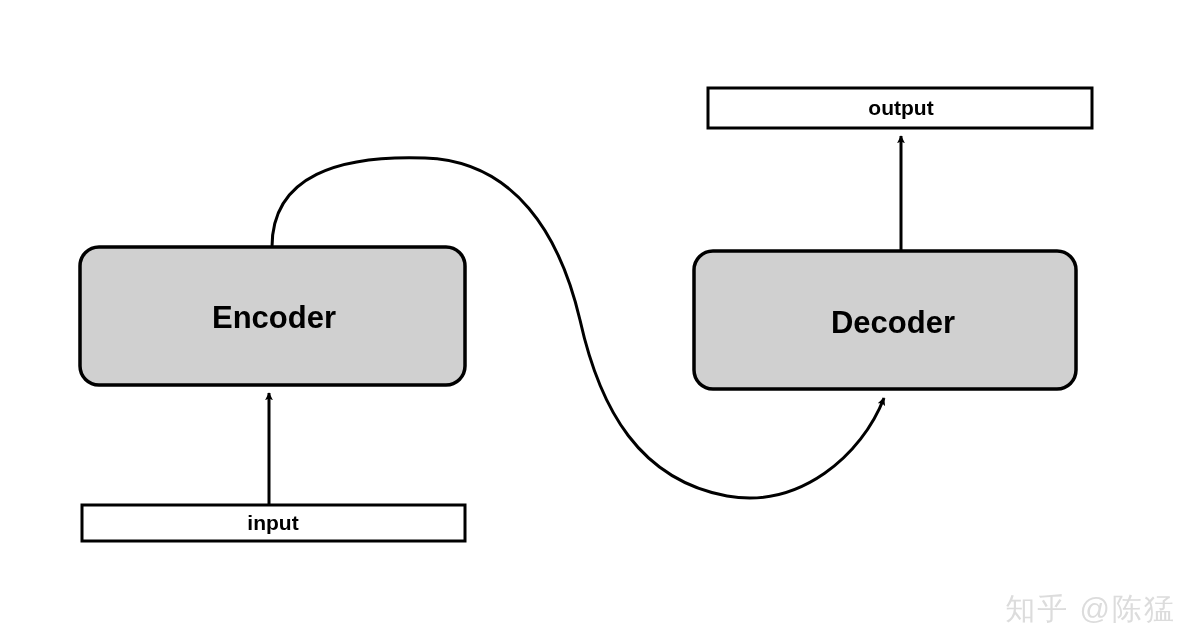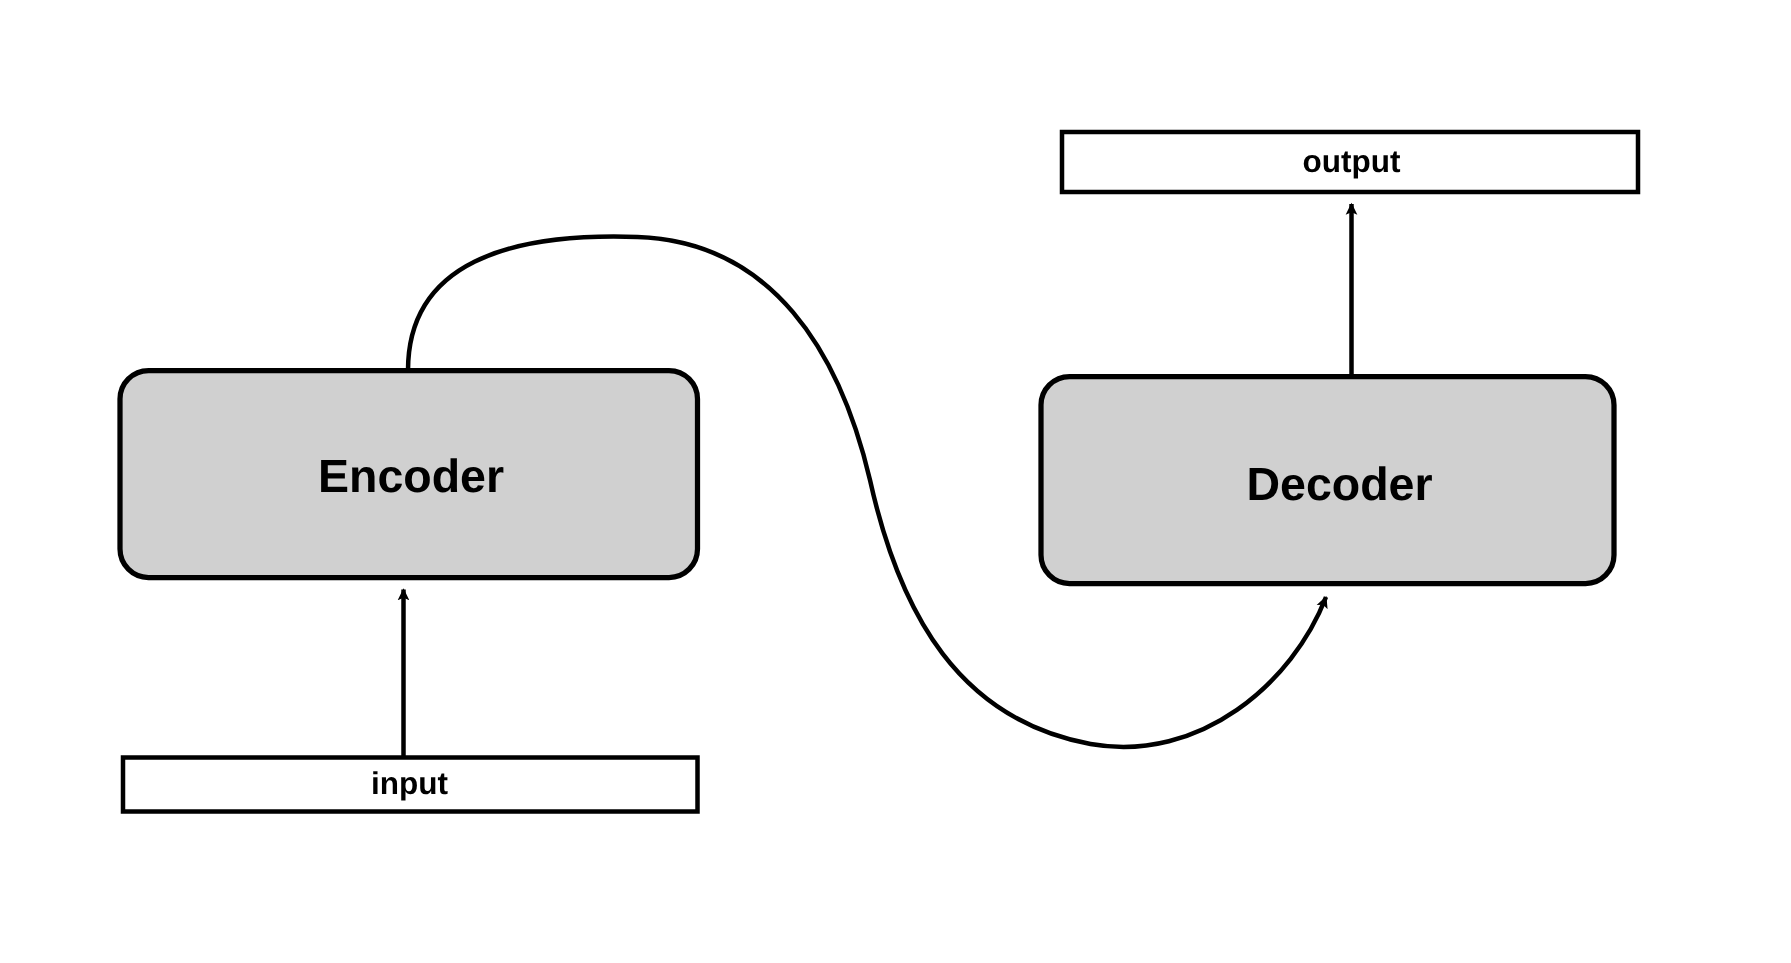--- a/index.html
+++ b/index.html
@@ -77,14 +77,15 @@
     <rect x="80" y="247" width="385" height="138" rx="19" ry="19" fill="#d0d0d0" stroke="#000000" stroke-width="3.5"></rect>
     <text class="node-label big-label" x="274" y="320">Encoder</text>
 
     <rect x="694" y="251" width="382" height="138" rx="19" ry="19" fill="#d0d0d0" stroke="#000000" stroke-width="3.5"></rect>
     <text class="node-label big-label" x="893" y="325">Decoder</text>
 
     <rect x="708" y="88" width="384" height="40" fill="#ffffff" stroke="#000000" stroke-width="3"></rect>
     <text class="node-label io-label" x="901" y="109">output</text>
   </svg>
 
+  <div class="watermark-text">知乎 @陈猛</div>
 
 </div>
 
 </body></html>

